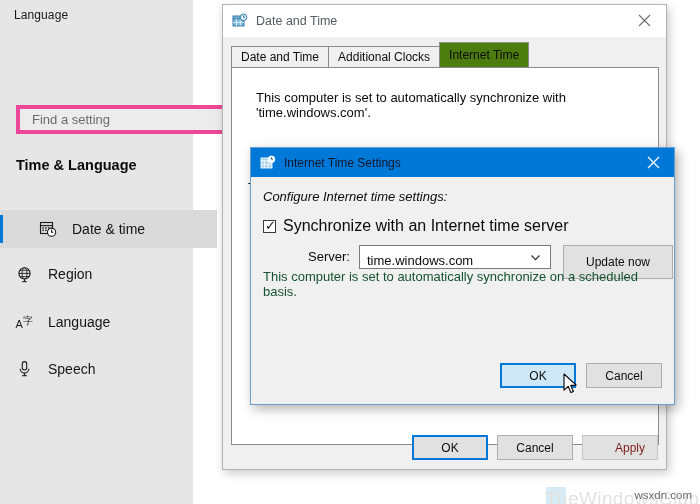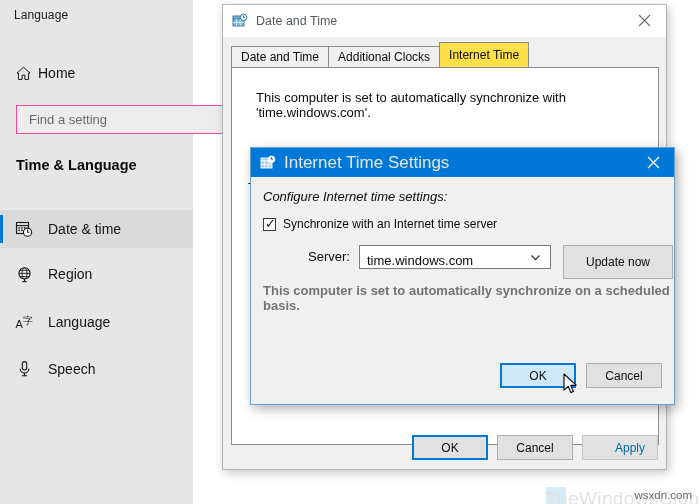--- a/index.html
+++ b/index.html
@@ -48,21 +48,21 @@
     width: 180px; height: 30px;
     display: flex; align-items: center;
   }
   #home-row .ic { width: 30px; display: flex; justify-content: center; }
   #home-row .lb { font-size: 14px; color: #111; }
 
   #search-box {
     position: absolute;
     left: 16px; top: 105px;
     width: 212px; height: 29px;
-    border: 1px solid #ec4899;
+    border: 4px solid #ec4899;
     background: #ececec;
     box-sizing: border-box;
     display: flex; align-items: center;
   }
   #search-box .ph {
     padding-left: 12px;
     font-size: 13px;
     color: #6b6b6b;
   }
 
@@ -79,21 +79,21 @@
     left: 0;
     width: 193px; height: 38px;
     display: flex; align-items: center;
   }
   .nav-item .accent {
     position: absolute; left: 0; top: 5px;
     width: 3px; height: 28px;
     background: transparent;
   }
   .nav-item.selected .accent { background: #0078d7; }
-  .nav-item.selected { background: #dadada; }
+  .nav-item.selected { background: #dadada; padding-left: 24px; }
   .nav-item .ic {
     width: 48px;
     display: flex; justify-content: center; align-items: center;
     color: #1a1a1a;
   }
   .nav-item .lb { font-size: 14px; color: #141414; }
 
   #nav-datetime { top: 210px; }
   #nav-region   { top: 255px; }
   #nav-language { top: 303px; }
@@ -142,21 +142,21 @@
     border-bottom: none;
     background: #f0f0f0;
     font-size: 12px;
     color: #0c0c0c;
     display: flex; align-items: center;
     box-sizing: border-box;
     margin-right: -1px;
   }
   .tab.active {
     height: 25px;
-    background: #fde047;
+    background: #4d7c0f;
     position: relative;
     z-index: 3;
     border-color: #8c8c8c;
     text-align: right;
   }
 
   #tab-content {
     position: absolute;
     left: 8px; top: 62px;
     width: 428px; height: 378px;
@@ -189,21 +189,21 @@
     color: #0d0d0d;
     display: flex; align-items: center; justify-content: center;
     box-sizing: border-box;
     font-family: "Liberation Sans", sans-serif;
   }
   .win-btn.default {
     border: 2px solid #0078d7;
     background: #e1e1e1;
   }
   .win-btn.disabled {
-    color: #0369a1;
+    color: #7f1d1d;
     background: #e1e1e1;
     border: 1px solid #c6c6c6;
     padding-left: 20px;
   }
   .win-btn.hovered {
     background: #cfe8f7;
     border: 2px solid #0078d7;
   }
 
   
@@ -220,21 +220,21 @@
     position: absolute;
     left: 0; top: 0; right: 0; height: 29px;
     background: #0078d7;
     display: flex; align-items: center;
   }
   #its-titlebar .app-icon {
     margin-left: 9px; margin-right: 8px;
     width: 16px; height: 16px;
   }
   #its-title-text {
-    font-size: 17px; color: #e5e5e5;
+    font-size: 12px; color: #0f172a;
   }
   #its-close {
     position: absolute; right: 0; top: 0;
     width: 42px; height: 29px;
     display: flex; align-items: center; justify-content: center;
     color: #ffffff;
   }
   #its-body {
     position: absolute;
     left: 0; top: 29px; right: 0; bottom: 0;
@@ -258,21 +258,21 @@
     position: relative;
     box-sizing: border-box;
   }
   .checkbox .tick {
     position: absolute;
     left: 1px; top: -2px;
     font-size: 13px;
     line-height: 13px;
     color: #101010;
   }
-  #its-check-row .lb { font-size: 12px; color: #0a0a0a; }
+  #its-check-row .lb { font-size: 16px; color: #0a0a0a; }
 
   #its-server-row {
     position: absolute;
     left: 12px; top: 68px;
     width: 400px; height: 24px;
   }
   #server-label {
     position: absolute; left: 45px; top: 4px;
     font-size: 13px; color: #0a0a0a;
   }
@@ -298,22 +298,22 @@
     left: 300px; top: 0;
     width: 110px; height: 34px;
     background: #e1e1e1;
     border: 1px solid #adadad;
     font-size: 12px; color: #0d0d0d;
     display: flex; align-items: center; justify-content: center;
     box-sizing: border-box;
   }
   #its-status {
     position: absolute;
-    left: 12px; top: 106px;
-    font-size: 13px; color: #737373; font-weight: bold;
+    left: 12px; top: 92px;
+    font-size: 13px; color: #14532d;
   }
   #its-buttons {
     position: absolute;
     right: 12px; bottom: 16px;
     display: flex; gap: 10px;
   }
 
   
   .wm-thewindowsclub {
     position: absolute;
@@ -351,28 +351,20 @@
 <body>
 
 <div id="settings-window">
 
   <div id="settings-right-pane"></div>
 
   <div id="settings-left-pane">
 
     <div id="settings-title">Language</div>
 
-    <div id="home-row">
-      <span class="ic">
-        <svg width="17" height="17" viewBox="0 0 17 17">
-          <path d="M8.5 2.2 L15 8.1 L13.6 8.1 L13.6 14.4 L9.9 14.4 L9.9 10.1 L7.1 10.1 L7.1 14.4 L3.4 14.4 L3.4 8.1 L2 8.1 Z" fill="none" stroke="#1a1a1a" stroke-width="1"></path>
-        </svg>
-      </span>
-      <span class="lb">Home</span>
-    </div>
 
     <div id="search-box">
       <span class="ph">Find a setting</span>
     </div>
 
     <div id="category-title">Time &amp; Language</div>
 
     <div class="nav-item selected" id="nav-datetime">
       <span class="accent"></span>
       <span class="ic">

